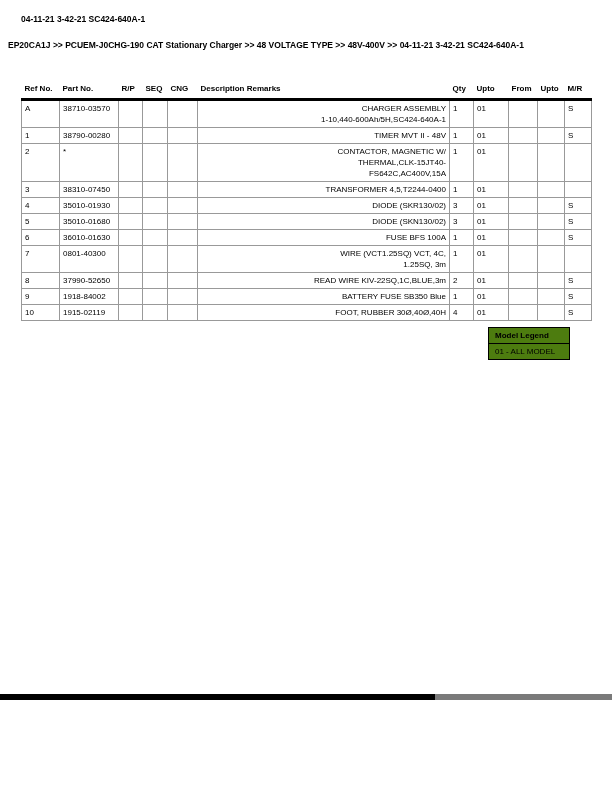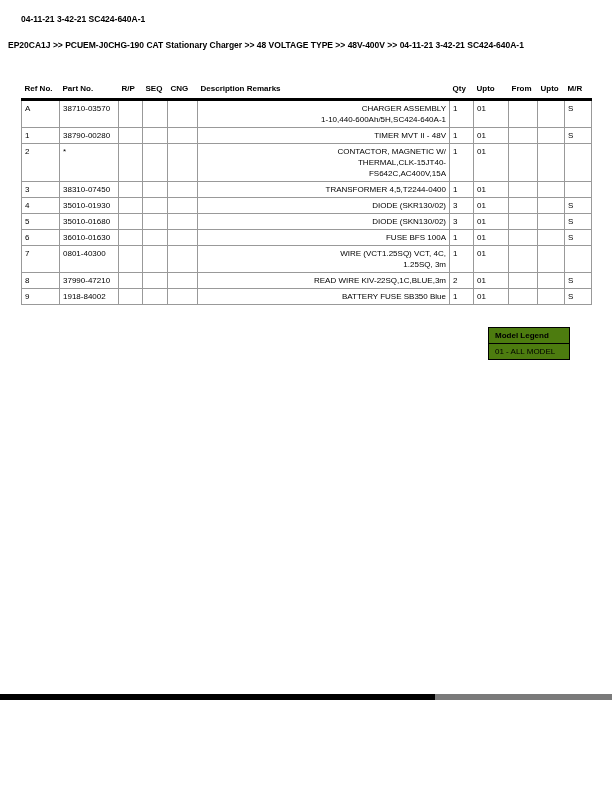--- a/index.html
+++ b/index.html
@@ -227,39 +227,52 @@
           <td class="desc">WIRE (VCT1.25SQ) VCT, 4C,
 1.25SQ, 3m</td>
           <td>1</td>
           <td>01</td>
           <td></td>
           <td></td>
           <td></td>
         </tr>
         <tr>
           <td>8</td>
-          <td>37990-47210</td>
+          <td>37990-52650</td>
           <td></td>
           <td></td>
           <td></td>
           <td class="desc">READ WIRE KIV-22SQ,1C,BLUE,3m</td>
           <td>2</td>
           <td>01</td>
           <td></td>
           <td></td>
           <td>S</td>
         </tr>
         <tr>
           <td>9</td>
           <td>1918-84002</td>
           <td></td>
           <td></td>
           <td></td>
           <td class="desc">BATTERY FUSE SB350 Blue</td>
           <td>1</td>
+          <td>01</td>
+          <td></td>
+          <td></td>
+          <td>S</td>
+        </tr>
+        <tr>
+          <td>10</td>
+          <td>1915-02119</td>
+          <td></td>
+          <td></td>
+          <td></td>
+          <td class="desc">FOOT, RUBBER 30Ø,40Ø,40H</td>
+          <td>4</td>
           <td>01</td>
           <td></td>
           <td></td>
           <td>S</td>
         </tr>
       </tbody>
   </table>
 
   <div class="legend">
     <div class="legend-title">Model Legend</div>

